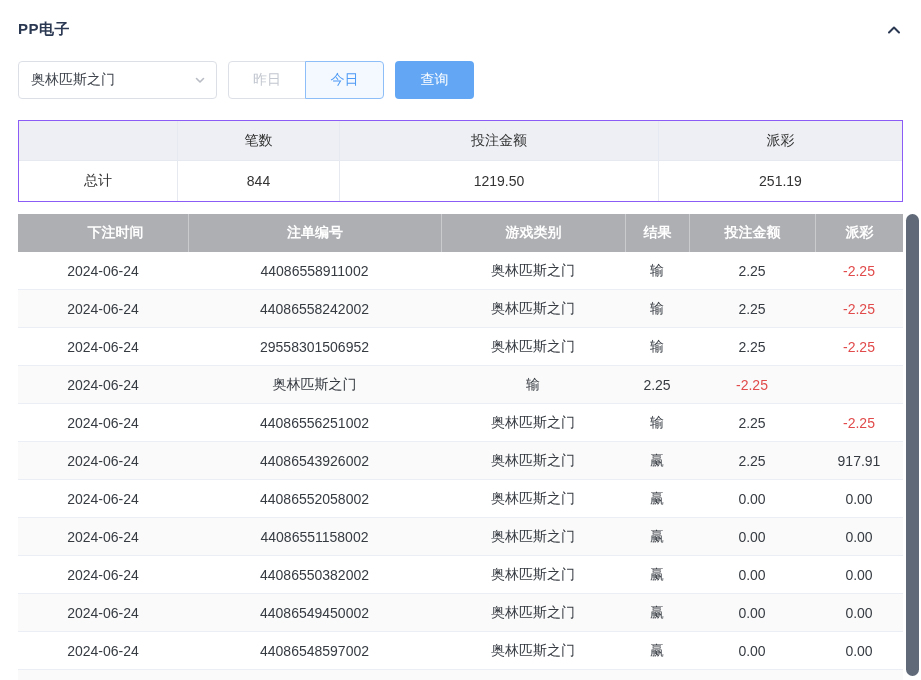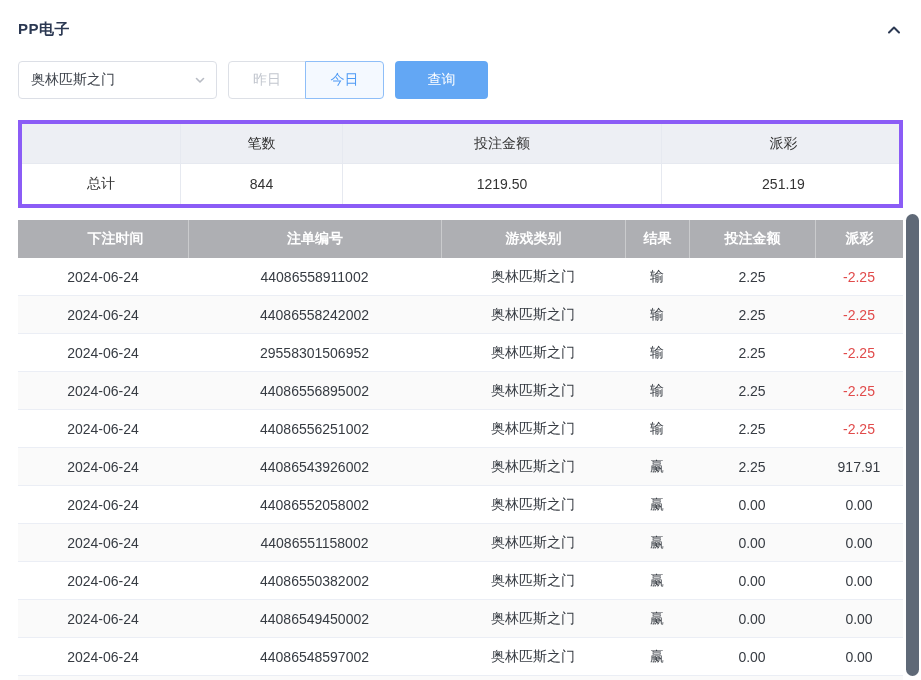--- a/index.html
+++ b/index.html
@@ -29,26 +29,26 @@
   .btn-group { display: flex; }
   .qbtn {
     width: 78px; height: 38px; background: #fff; border: 1px solid #dde0e6;
     font-size: 14px; color: #c3c7cf; cursor: pointer; font-family: inherit;
   }
   .qbtn + .qbtn { margin-left: -1px; }
   .qbtn:first-child { border-radius: 4px 0 0 4px; }
   .qbtn:last-child { border-radius: 0 4px 4px 0; width: 79px; }
   .qbtn.active { color: #4f9bf5; border-color: #8ebef8; background: #f4f9ff; position: relative; z-index: 1; }
   .search-btn {
-    width: 93px; height: 38px; border: none; border-radius: 4px;
+    width: 79px; height: 38px; border: none; border-radius: 4px;
     background: #63a7f4; color: #fff; font-size: 14px; cursor: pointer; font-family: inherit;
   }
 
   
-  .summary { margin: 21px 0 0 18px; width: 885px; border: 4px solid #8b5cf6; }
+  .summary { margin: 21px 0 0 18px; width: 885px; border: 1px solid #8b5cf6; }
   .srow { display: grid; grid-template-columns: 158px 162px 319px 244px; height: 40px; }
   .srow.shead { background: #edeff4; border-bottom: 1px solid #e6e9f0; }
   .srow:last-child { background: #fff; }
   .scell {
     display: flex; align-items: center; justify-content: center;
     font-size: 14px; color: #333; border-left: 1px solid #e6e9f0;
   }
   .scell:first-child { border-left: none; }
 
   
@@ -152,21 +152,20 @@
         <div class="trow">
           <div class="tcell">2024-06-24</div>
           <div class="tcell">29558301506952</div>
           <div class="tcell">奥林匹斯之门</div>
           <div class="tcell">输</div>
           <div class="tcell">2.25</div>
           <div class="tcell neg">-2.25</div>
         </div>
         <div class="trow striped">
           <div class="tcell">2024-06-24</div>
-          <div class="tcell">44086556895002</div>
           <div class="tcell">奥林匹斯之门</div>
           <div class="tcell">输</div>
           <div class="tcell">2.25</div>
           <div class="tcell neg">-2.25</div>
         </div>
         <div class="trow">
           <div class="tcell">2024-06-24</div>
           <div class="tcell">44086556251002</div>
           <div class="tcell">奥林匹斯之门</div>
           <div class="tcell">输</div>

